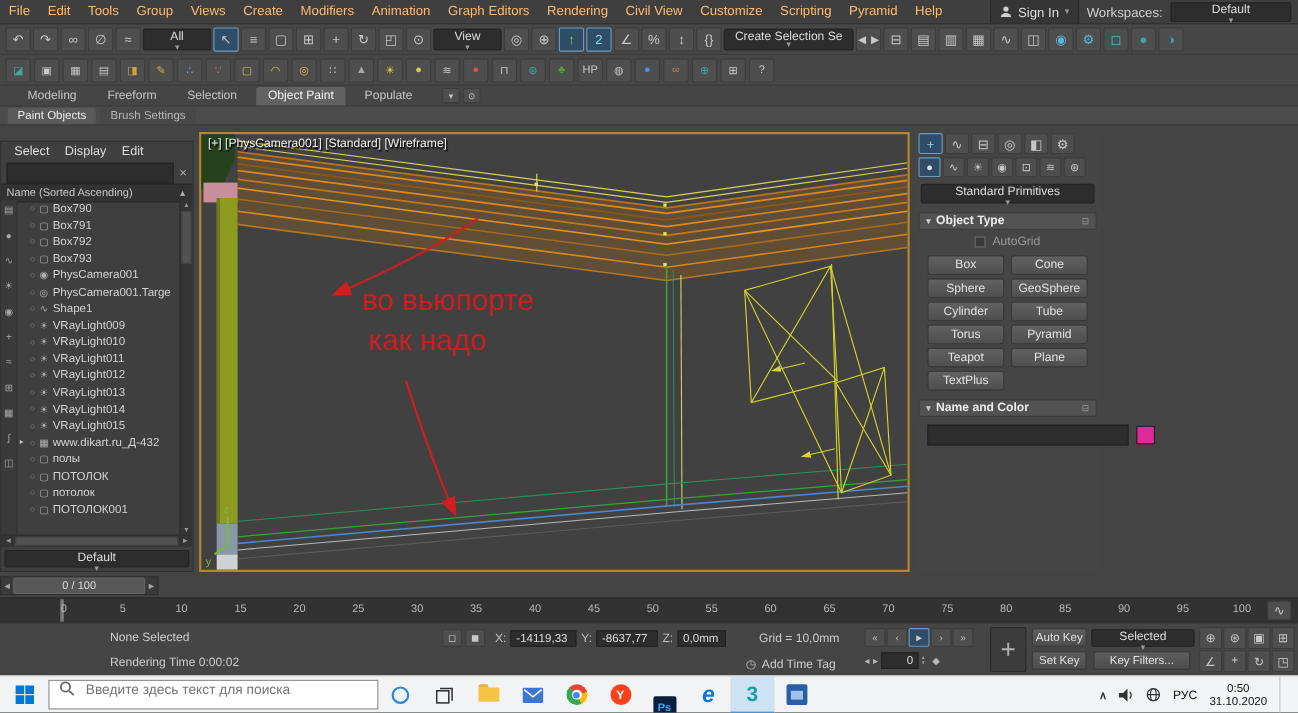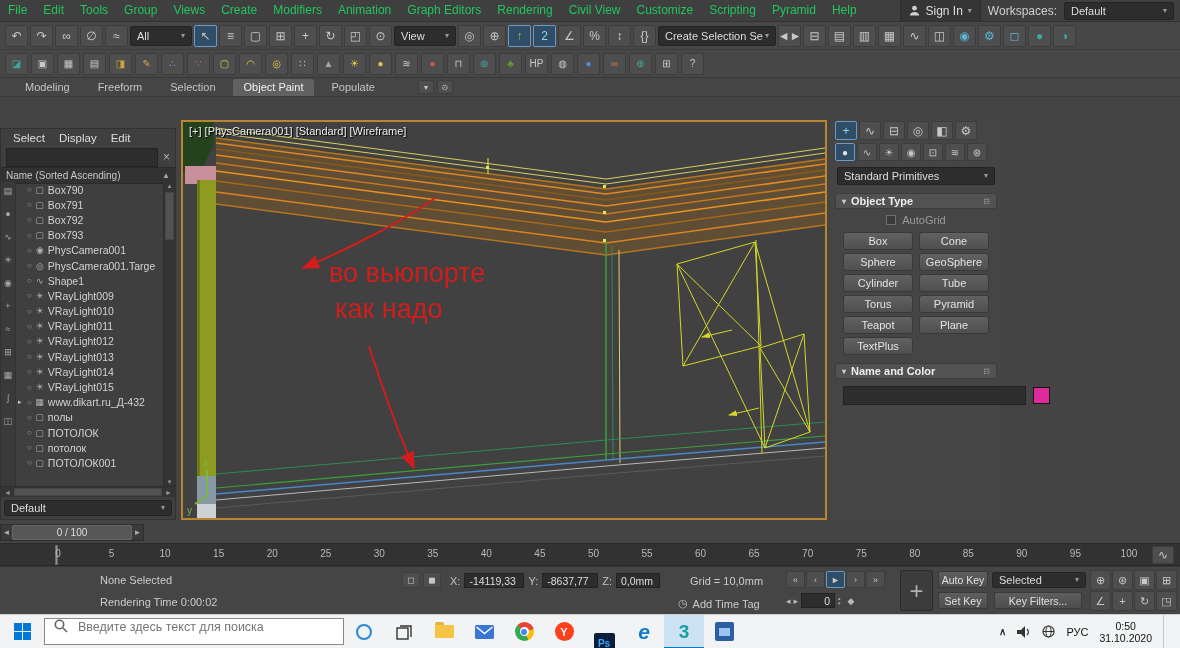--- a/index.html
+++ b/index.html
@@ -1,37 +1,37 @@
 <!DOCTYPE html>
 <html><head>
 <meta charset="utf-8">
 <style>
   html,body{margin:0;padding:0;background:#222;}
   .stage{position:relative;width:1180px;height:648px;overflow:hidden;background:#444;
          font-family:"Liberation Sans",sans-serif;-webkit-font-smoothing:antialiased;}
   
   .menubar{position:absolute;left:0;top:0;width:100%;height:22px;background:#3f3f3f;border-bottom:1px solid #313131;display:flex;align-items:center;box-sizing:border-box;z-index:30;}
   .menus{display:flex;}
-  .menuitem{padding:0 8px;font-size:12px;color:#22c55e;line-height:21px;cursor:default;}
+  .menuitem{padding:0 8px;font-size:12px;color:#fdba74;line-height:21px;cursor:default;}
   .menright{margin-left:auto;display:flex;align-items:center;gap:7px;padding-right:6px;}
   .signin{display:flex;align-items:center;gap:5px;color:#ddd;font-size:12px;background:#353535;padding:0 8px;height:21px;border-left:1px solid #2c2c2c;border-right:1px solid #2c2c2c;}
   .wslabel{color:#cfcfcf;font-size:12px;}
-  .dd{display:inline-flex;align-items:center;justify-content:space-between;background:#2d2d2d;border:1px solid #232323;color:#ddd;font-size:11px;height:18px;padding:0 6px;border-radius:2px;gap:0;box-sizing:border-box;}
+  .dd{display:inline-flex;align-items:center;justify-content:space-between;background:#2d2d2d;border:1px solid #232323;color:#ddd;font-size:11px;height:18px;padding:0 21px;border-radius:2px;gap:0;box-sizing:border-box;flex-direction:column;}
   .car{color:#9a9a9a;font-size:8px;line-height:1;}
   
   .tb{position:absolute;left:0;width:100%;height:28px;background:#474747;display:flex;align-items:center;gap:2px;padding-left:5px;box-sizing:border-box;}
   #tb1{top:22px;border-bottom:1px solid #3c3c3c;}
   #tb2{top:50px;border-bottom:1px solid #393939;}
   .ic{flex:0 0 auto;width:23px;height:22px;display:flex;align-items:center;justify-content:center;font-size:12px;color:#c8c8c8;background:#4e4e4e;border:1px solid #3d3d3d;border-radius:2px;cursor:default;box-sizing:border-box;overflow:hidden;}
   .ic.active{background:#2f4d66;border-color:#6b9bc4;}
   .tb .dd{height:20px;}
   .ddw60{width:62px;}
   .ddw95{width:118px;}
   
-  .ribtabs{position:absolute;top:78px;left:0;width:100%;height:19px;background:#454545;display:flex;align-items:flex-end;padding-left:14px;gap:22px;box-sizing:border-box;border-bottom:1px solid #3a3a3a;z-index:5;}
+  .ribtabs{position:absolute;top:78px;left:0;width:100%;height:19px;background:#454545;display:flex;align-items:flex-end;padding-left:14px;gap:6px;box-sizing:border-box;border-bottom:1px solid #3a3a3a;z-index:5;}
   .ribtab{font-size:11px;color:#c4c4c4;padding:2px 11px 3px;cursor:default;}
   .ribtab.active{background:#616161;color:#f2f2f2;border-radius:3px 3px 0 0;}
   .ribx{display:flex;gap:3px;margin-left:10px;margin-bottom:2px;}
   .ribx .ic{width:16px;height:14px;font-size:8px;}
   .ribsub{position:absolute;top:97px;left:0;width:100%;height:17px;background:#4c4c4c;display:flex;gap:4px;padding-left:7px;box-sizing:border-box;border-bottom:1px solid #383838;z-index:5;}
   .subtab{font-size:10.5px;color:#e8e8e8;background:#5a5a5a;padding:1px 9px 0;height:15px;margin-top:1px;border-radius:3px 3px 0 0;box-sizing:border-box;}
   .subtab.dim{background:#484848;color:#b8b8b8;}
   
   .explorer{position:absolute;left:0;top:128px;width:176px;height:392px;background:#3f3f3f;border:1px solid #323232;box-sizing:border-box;z-index:6;}
   .emenu{display:flex;gap:2px;height:18px;align-items:center;padding-left:6px;}
@@ -284,20 +284,24 @@
         <span class="ribtab">Selection</span>
         <span class="ribtab active">Object Paint</span>
         <span class="ribtab">Populate</span>
       </span>
     <span class="ribx">
 
     <span class="ic">▾</span>
         <span class="ic">⊙</span>
       </span>
   </div>
+  <div class="ribsub">
+    <span class="subtab">Paint Objects</span>
+    <span class="subtab dim">Brush Settings</span>
+  </div>
 
   <div class="explorer">
     <div class="emenu">
 
     <span>Select</span>
         <span>Display</span>
         <span>Edit</span>
       </div>
     <div class="esearch">
       <input class="esinput" value="" style="">

